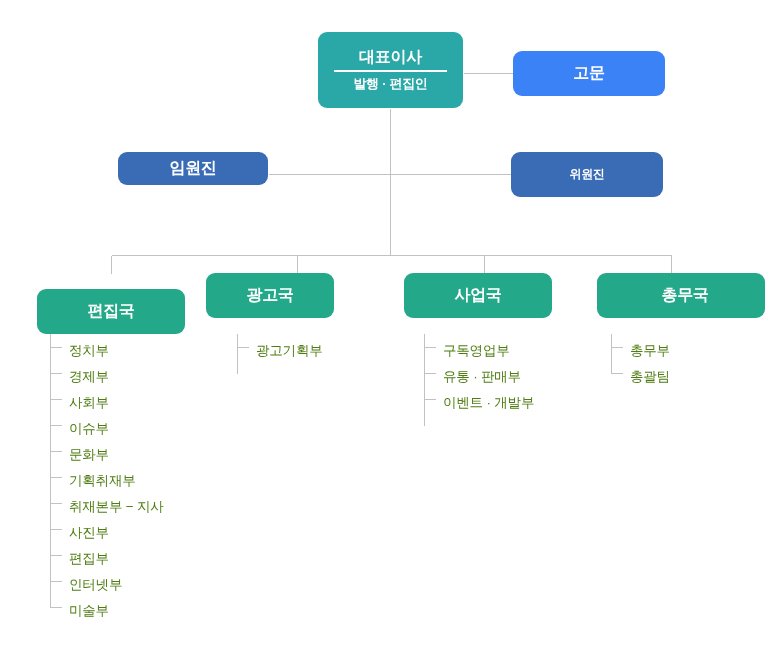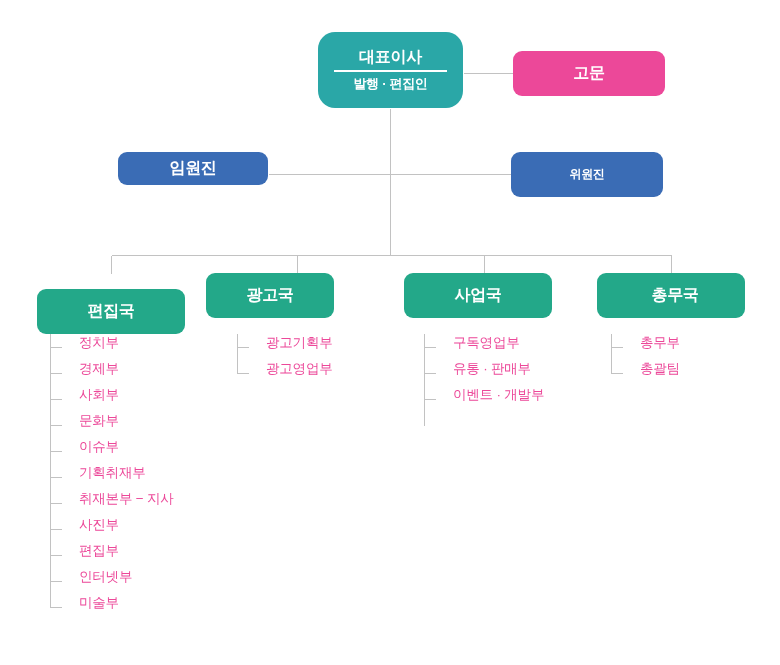--- a/index.html
+++ b/index.html
@@ -54,27 +54,26 @@
     height: 2px;
     background: #ffffff;
     margin: 4px 0 5px 0;
   }
 
   
   #node-ceo {
     left: 318px; top: 32px; width: 145px; height: 76px;
     background: #2aa7a7;
     font-size: 16px;
-    border-radius: 17px;
   }
   #node-ceo .node-sub { font-size: 13px; }
 
   #node-advisor {
     left: 513px; top: 51px; width: 152px; height: 45px;
-    background: #ec4899;
+    background: #3b82f6;
     font-size: 16px;
   }
 
   
   #node-executives {
     left: 118px; top: 152px; width: 150px; height: 33px;
     background: #3a6cb5;
     font-size: 16px;
   }
   #node-committee {
@@ -86,41 +85,41 @@
   
   .dept {
     top: 273px;
     height: 45px;
     background: #23a889;
     font-size: 16px;
   }
   #dept-0 { left: 37px;  width: 148px; margin-top: 16px; }
   #dept-1 { left: 206px; width: 128px; }
   #dept-2 { left: 404px; width: 148px; }
-  #dept-3 { left: 597px; width: 148px; padding-left: 8px; }
+  #dept-3 { left: 597px; width: 168px; padding-left: 8px; }
 
   
   .sublist {
     position: absolute;
     top: 334px;
     z-index: 2;
   }
   #sublist-0 { left: 50px; }
   #sublist-1 { left: 237px; }
   #sublist-2 { left: 424px; }
   #sublist-3 { left: 611px; }
 
   .sub-item {
     position: relative;
     height: 26px;
     display: flex;
-    align-items: flex-start;
-    padding-left: 29px;
+    align-items: flex-end;
+    padding-left: 19px;
     font-size: 13.5px;
-    color: #ec4899;
+    color: #4d7c0f;
     white-space: nowrap;
     letter-spacing: -0.2px;
   }
   .sub-item .tick {
     position: absolute;
     left: 1px;
     top: 13px;
     width: 11px;
     height: 1px;
     background: #c2c2c2;
@@ -195,25 +194,25 @@
       <div class="sub-item">
         <span class="tick"></span>
         <span>경제부</span>
       </div>
       <div class="sub-item">
         <span class="tick"></span>
         <span>사회부</span>
       </div>
       <div class="sub-item">
         <span class="tick"></span>
+        <span>이슈부</span>
+      </div>
+      <div class="sub-item">
+        <span class="tick"></span>
         <span>문화부</span>
-      </div>
-      <div class="sub-item">
-        <span class="tick"></span>
-        <span>이슈부</span>
       </div>
       <div class="sub-item">
         <span class="tick"></span>
         <span>기획취재부</span>
       </div>
       <div class="sub-item">
         <span class="tick"></span>
         <span>취재본부 − 지사</span>
       </div>
       <div class="sub-item">
@@ -232,24 +231,20 @@
         <span class="tick"></span>
         <span>미술부</span>
       </div>
     </div>
   <div class="sublist" id="sublist-1">
       <div class="sub-spine" style="height: 40px;"></div>
       <div class="sub-item">
         <span class="tick"></span>
         <span>광고기획부</span>
       </div>
-      <div class="sub-item">
-        <span class="tick"></span>
-        <span>광고영업부</span>
-      </div>
     </div>
   <div class="sublist" id="sublist-2">
       <div class="sub-spine" style="height: 92px;"></div>
       <div class="sub-item">
         <span class="tick"></span>
         <span>구독영업부</span>
       </div>
       <div class="sub-item">
         <span class="tick"></span>
         <span>유통 · 판매부</span>

